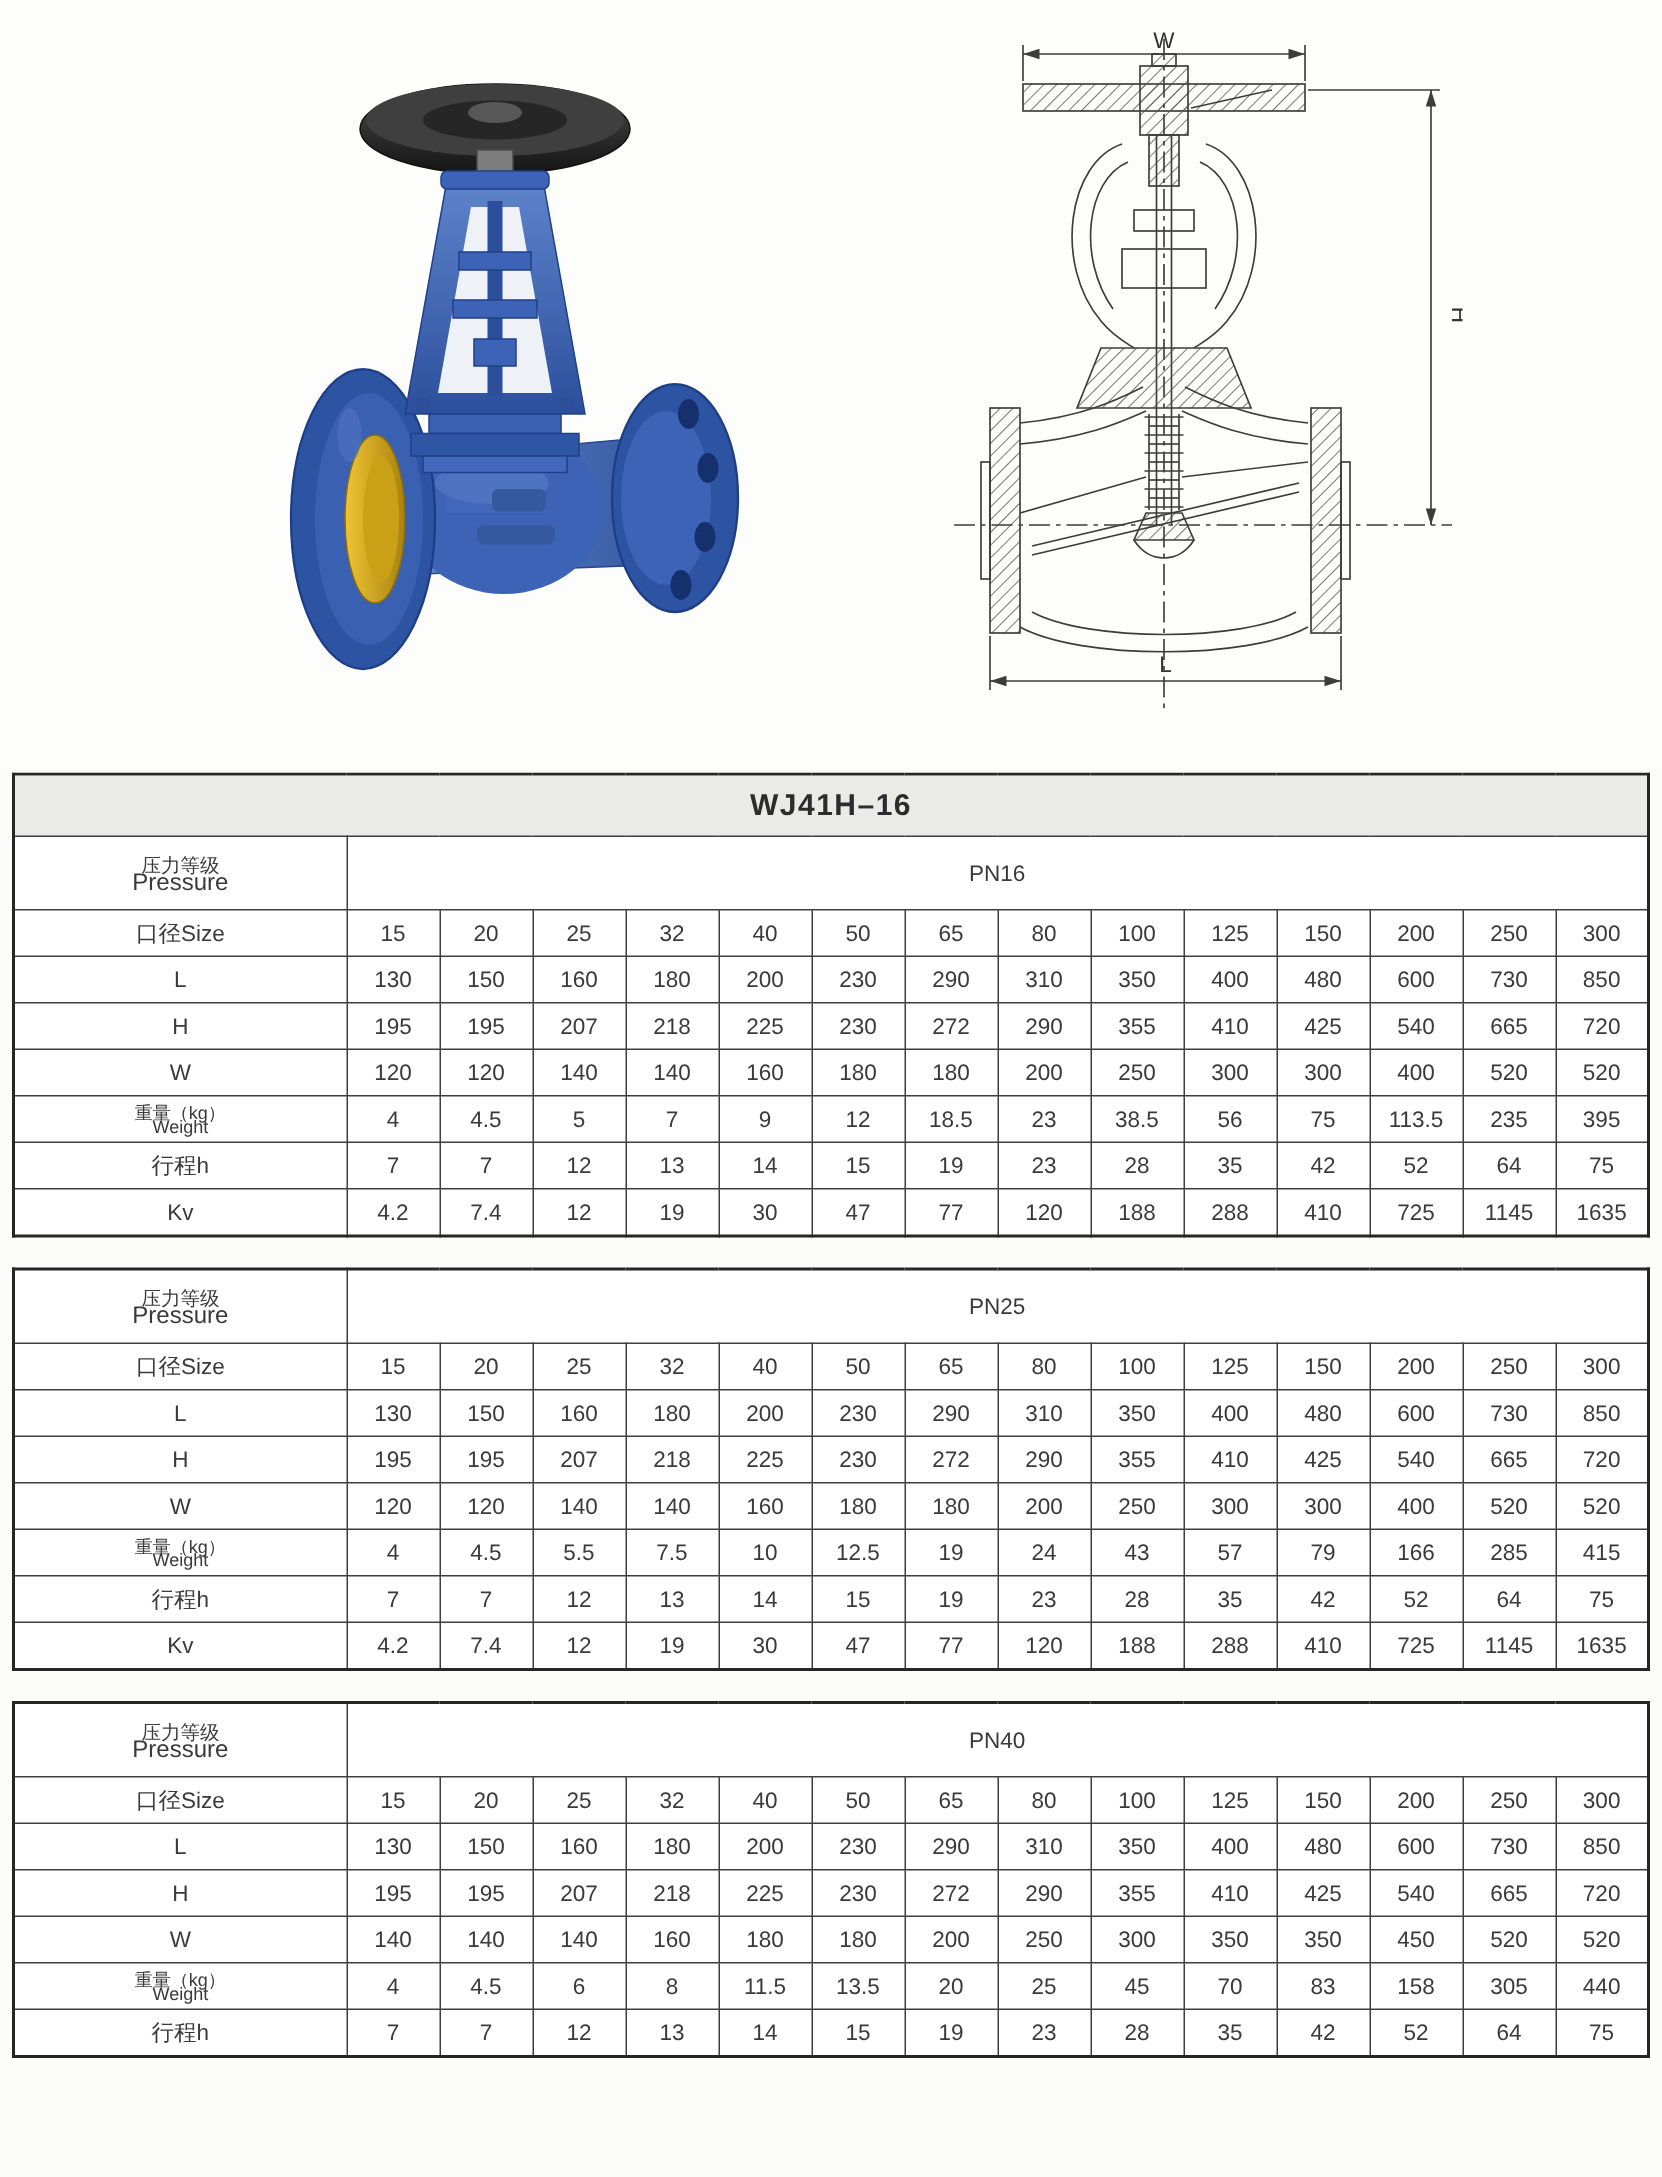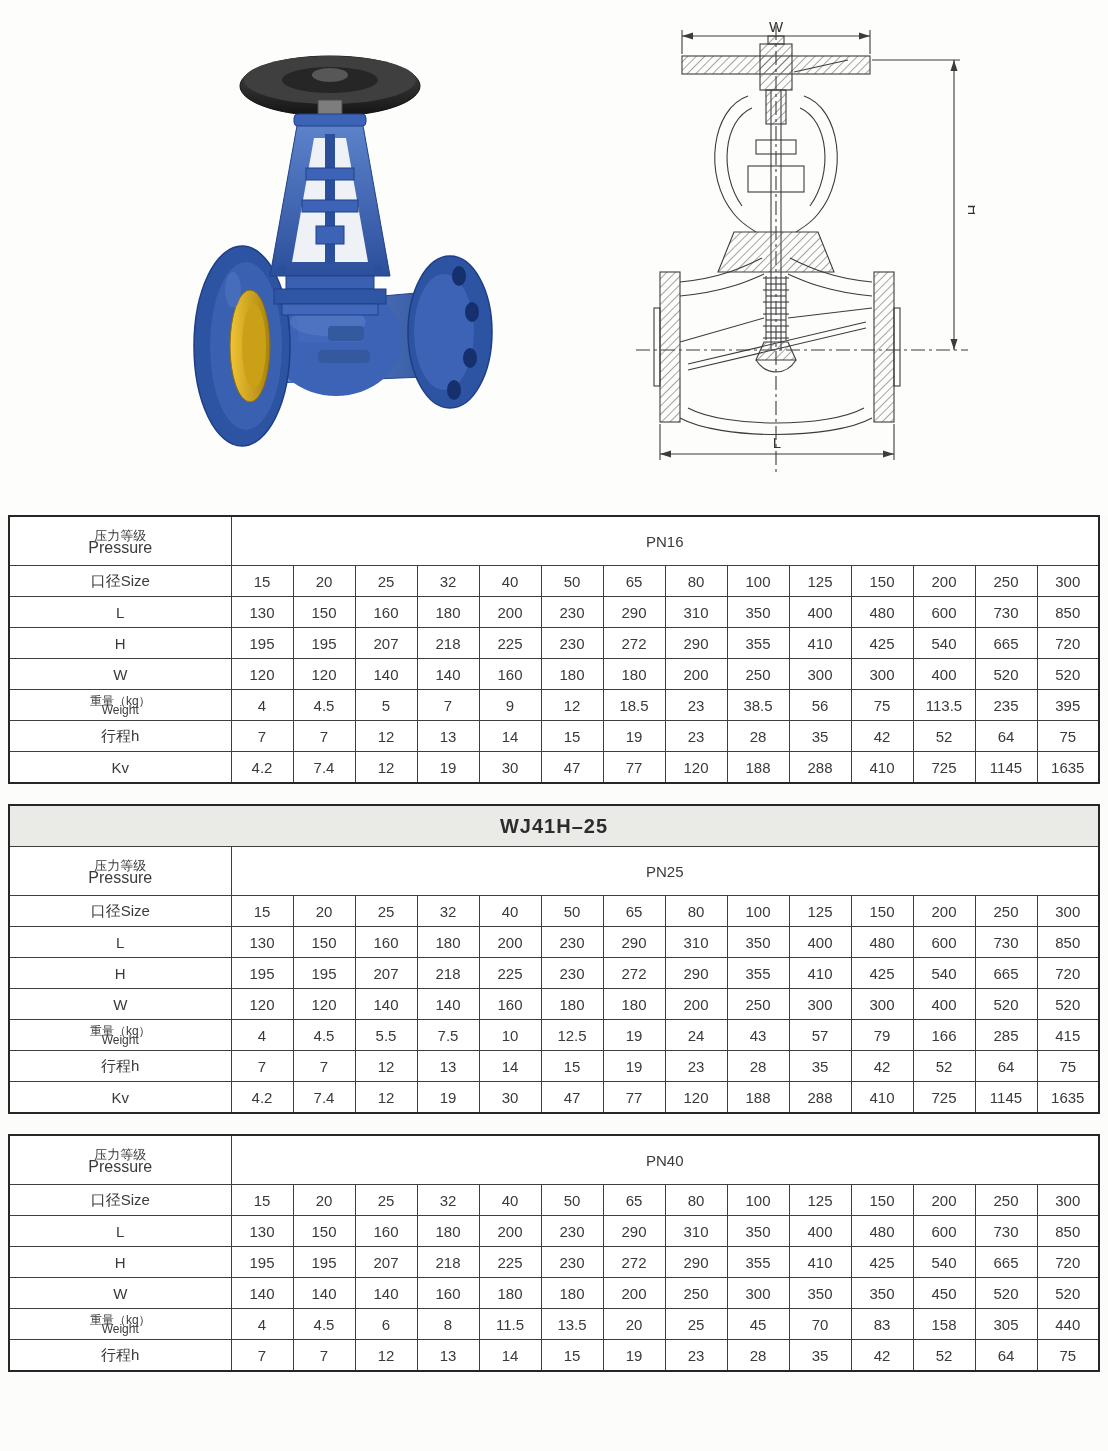--- a/index.html
+++ b/index.html
@@ -225,20 +225,23 @@
         <col>
         <col>
         <col>
         <col>
         <col>
         <col>
         <col>
         <col>
       </colgroup>
       <tbody>
+        <tr class="title-row">
+          <td colspan="15">WJ41H–16</td>
+        </tr>
         <tr class="pressure-row">
           <td class="label-cell">
             <div class="zh">压力等级</div>
             <div class="en">Pressure</div>
           </td>
           <td colspan="14">PN16</td>
         </tr>
         <tr>
           <td class="label-cell">口径Size</td>
           <td>15</td>
@@ -375,23 +378,20 @@
         <col>
         <col>
         <col>
         <col>
         <col>
         <col>
         <col>
         <col>
       </colgroup>
       <tbody>
-        <tr class="title-row">
-          <td colspan="15">WJ41H–25</td>
-        </tr>
         <tr class="pressure-row">
           <td class="label-cell">
             <div class="zh">压力等级</div>
             <div class="en">Pressure</div>
           </td>
           <td colspan="14">PN25</td>
         </tr>
         <tr>
           <td class="label-cell">口径Size</td>
           <td>15</td>

